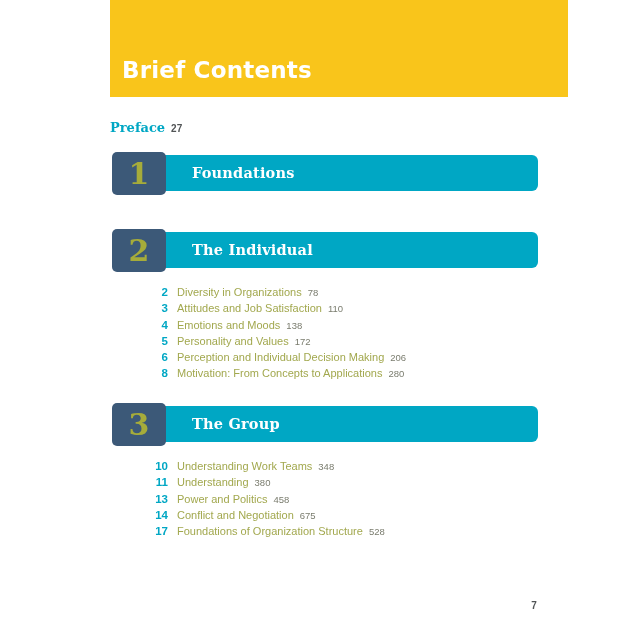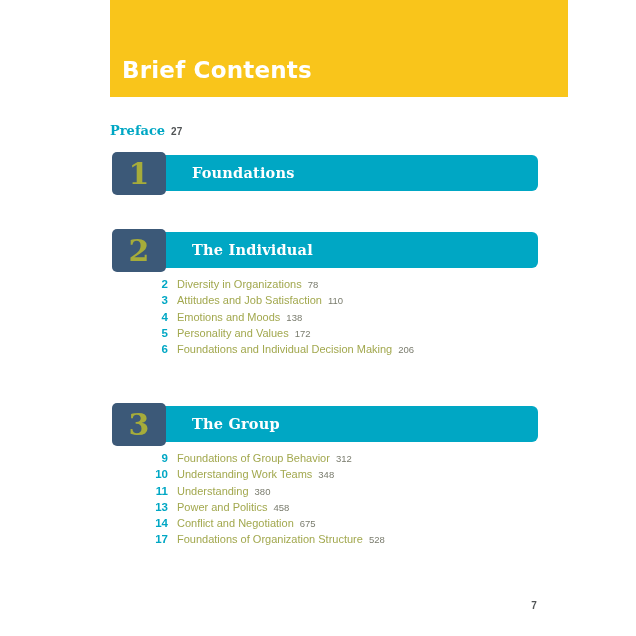--- a/index.html
+++ b/index.html
@@ -38,21 +38,21 @@
     font-size: 23px;
     line-height: 1;
     color: #ffffff;
     letter-spacing: 0.2px;
   }
   
   .preface-row {
     position: absolute;
     left: 110px; top: 121px;
     font-size: 13px;
-    line-height: 20px;
+    line-height: 14px;
   }
   .preface-label {
     font-family: "DejaVu Serif", "Liberation Serif", serif;
     font-weight: bold;
     color: var(--teal);
   }
   .preface-page {
     font-size: 10px;
     font-weight: bold;
     color: var(--dark-gray);
@@ -100,21 +100,21 @@
     line-height: 36px;
     font-family: "DejaVu Serif", "Liberation Serif", serif;
     font-weight: bold;
     font-size: 14.5px;
     color: #ffffff;
     letter-spacing: 0.2px;
   }
   
   .chapter-list {
     list-style: none;
-    margin-top: 4px;
+    margin-top: 12px;
   }
   .section-1 .chapter-list { margin-top: 2px; }
   .chapter-row {
     height: 16.3px;
     line-height: 16.3px;
     font-size: 11px;
     white-space: nowrap;
   }
   .chapter-number {
     display: inline-block;
@@ -187,39 +187,39 @@
 
   <li class="chapter-row">
     <span class="chapter-number">4</span><span class="chapter-title">Emotions and Moods</span><span class="chapter-page">138</span>
   </li>
 
   <li class="chapter-row">
     <span class="chapter-number">5</span><span class="chapter-title">Personality and Values</span><span class="chapter-page">172</span>
   </li>
 
   <li class="chapter-row">
-    <span class="chapter-number">6</span><span class="chapter-title">Foundations and Individual Decision Making</span><span class="chapter-page">206</span>
-  </li>
-
-
+    <span class="chapter-number">6</span><span class="chapter-title">Perception and Individual Decision Making</span><span class="chapter-page">206</span>
+  </li>
+
+
+  <li class="chapter-row">
+    <span class="chapter-number">8</span><span class="chapter-title">Motivation: From Concepts to Applications</span><span class="chapter-page">280</span>
+  </li>
 </ul>
   </div>
 
   <div class="section section-3">
     <div class="section-banner">
       <div class="banner-bar"></div>
       <div class="banner-numbox">
         <span class="banner-number">3</span>
       </div>
       <div class="banner-title">The Group</div>
     </div>
     <ul class="chapter-list">
-  <li class="chapter-row">
-    <span class="chapter-number">9</span><span class="chapter-title">Foundations of Group Behavior</span><span class="chapter-page">312</span>
-  </li>
 
   <li class="chapter-row">
     <span class="chapter-number">10</span><span class="chapter-title">Understanding Work Teams</span><span class="chapter-page">348</span>
   </li>
 
   <li class="chapter-row">
     <span class="chapter-number">11</span><span class="chapter-title">Understanding</span><span class="chapter-page">380</span>
   </li>
 
 

